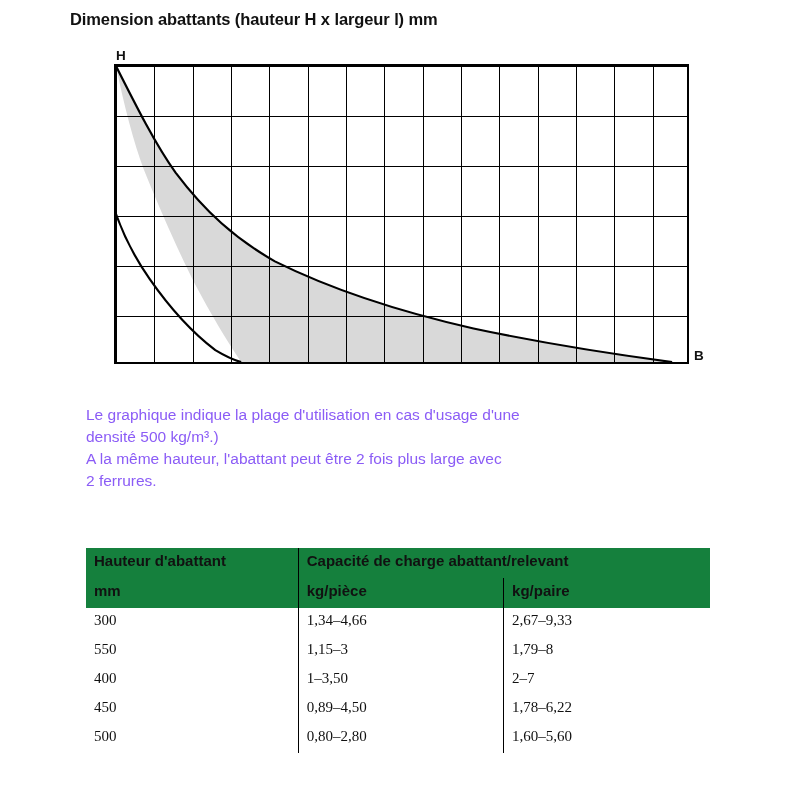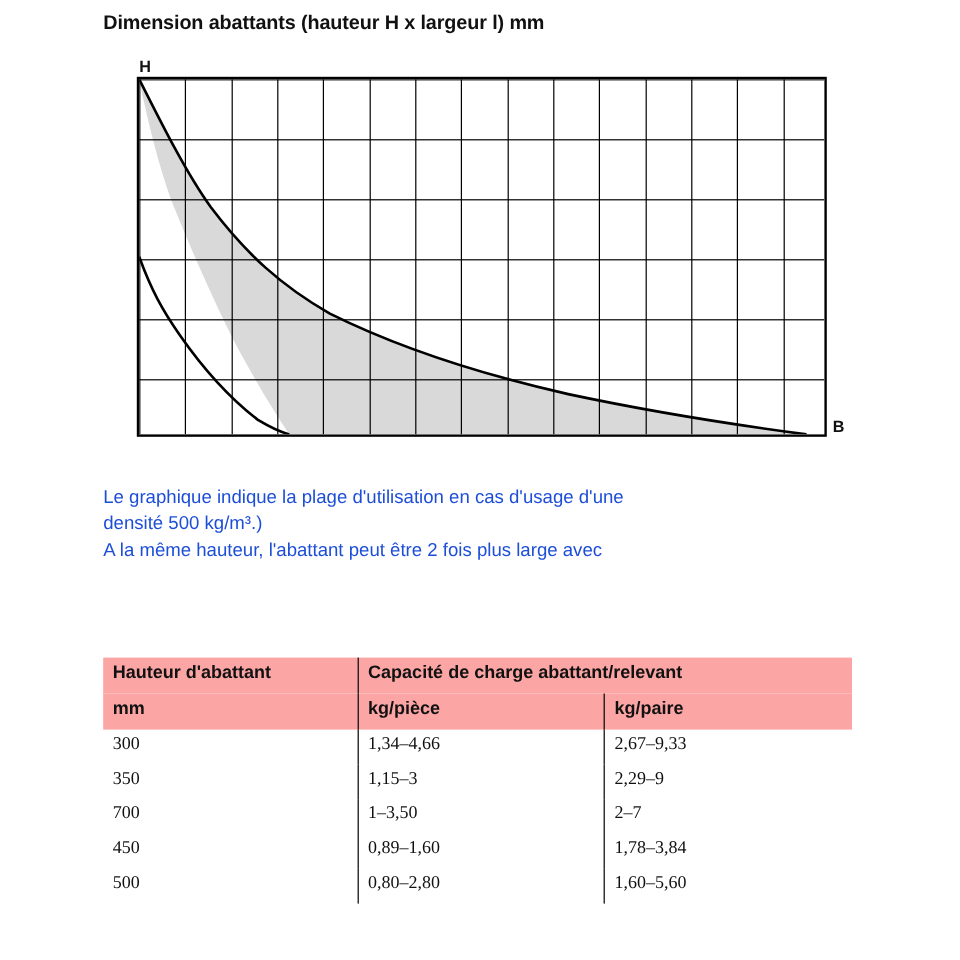--- a/index.html
+++ b/index.html
@@ -16,21 +16,21 @@
     overflow: hidden;
   }
   .page {
     position: absolute;
     left: 0; top: 0;
     width: 800px;
     height: 800px;
   }
   .title {
     position: absolute;
-    left: 86px;
+    left: 70px;
     top: 10px;
     font-size: 16.5px;
     font-weight: bold;
     letter-spacing: -0.1px;
     white-space: nowrap;
   }
   
   .chart-wrap {
     position: absolute;
     left: 86px;
@@ -84,21 +84,21 @@
     top: 302px;
   }
   
   .para {
     position: absolute;
     left: 86px;
     top: 404px;
     width: 640px;
     font-size: 15.5px;
     line-height: 1.42;
-    color: #1d4ed8;
+    color: #8b5cf6;
   }
   .para p {
     margin: 0;
   }
   .para .p2 {
     margin-top: 0px;
   }
   
   .table {
     position: absolute;
@@ -108,21 +108,21 @@
     border-collapse: collapse;
     font-size: 15px;
   }
   .table td, .table th {
     padding: 4px 6px 4px 8px;
     text-align: left;
     font-weight: normal;
     vertical-align: top;
   }
   .table thead td {
-    background: #fca5a5;
+    background: #15803d;
     font-weight: bold;
     height: 22px;
   }
   .col-sep {
     border-left: 1.6px solid #000000;
   }
   .table tbody td {
     height: 21px;
     font-family: Liberation Serif, serif;
   }
@@ -191,20 +191,21 @@
       <div class="gridline-h" style="top:200px"></div>
       <div class="gridline-h" style="top:250px"></div>
 
     </div>
   </div>
 
   <div class="para">
     <p>Le graphique indique la plage d'utilisation en cas d'usage d'une</p>
     <p>densité 500 kg/m³.)</p>
     <p class="p2">A la même hauteur, l'abattant peut être 2 fois plus large avec</p>
+    <p>2 ferrures.</p>
   </div>
 
   <table class="table">
     <thead>
       <tr>
         <td class="c1">Hauteur d'abattant</td>
         <td class="c2 col-sep" colspan="2">Capacité de charge abattant/relevant</td>
       </tr>
       <tr>
         <td class="c1">mm</td>
@@ -212,33 +213,33 @@
         <td class="c3 col-sep">kg/paire</td>
       </tr>
     </thead>
     <tbody>
       <tr>
         <td class="c1">300</td>
         <td class="c2 col-sep">1,34–4,66</td>
         <td class="c3 col-sep">2,67–9,33</td>
       </tr>
       <tr>
-        <td class="c1">350</td>
+        <td class="c1">550</td>
         <td class="c2 col-sep">1,15–3</td>
-        <td class="c3 col-sep">2,29–9</td>
-      </tr>
-      <tr>
-        <td class="c1">700</td>
+        <td class="c3 col-sep">1,79–8</td>
+      </tr>
+      <tr>
+        <td class="c1">400</td>
         <td class="c2 col-sep">1–3,50</td>
         <td class="c3 col-sep">2–7</td>
       </tr>
       <tr>
         <td class="c1">450</td>
-        <td class="c2 col-sep">0,89–1,60</td>
-        <td class="c3 col-sep">1,78–3,84</td>
+        <td class="c2 col-sep">0,89–4,50</td>
+        <td class="c3 col-sep">1,78–6,22</td>
       </tr>
       <tr>
         <td class="c1">500</td>
         <td class="c2 col-sep">0,80–2,80</td>
         <td class="c3 col-sep">1,60–5,60</td>
       </tr>
     </tbody>
   </table>
 
 </div>

